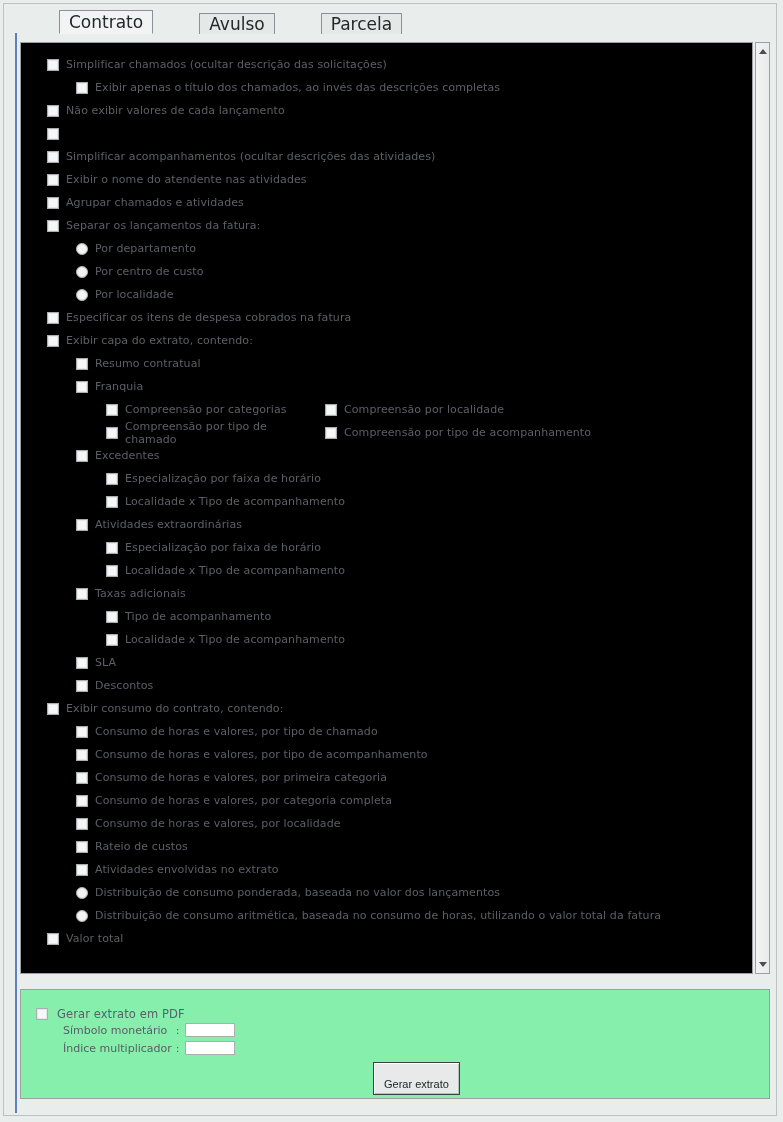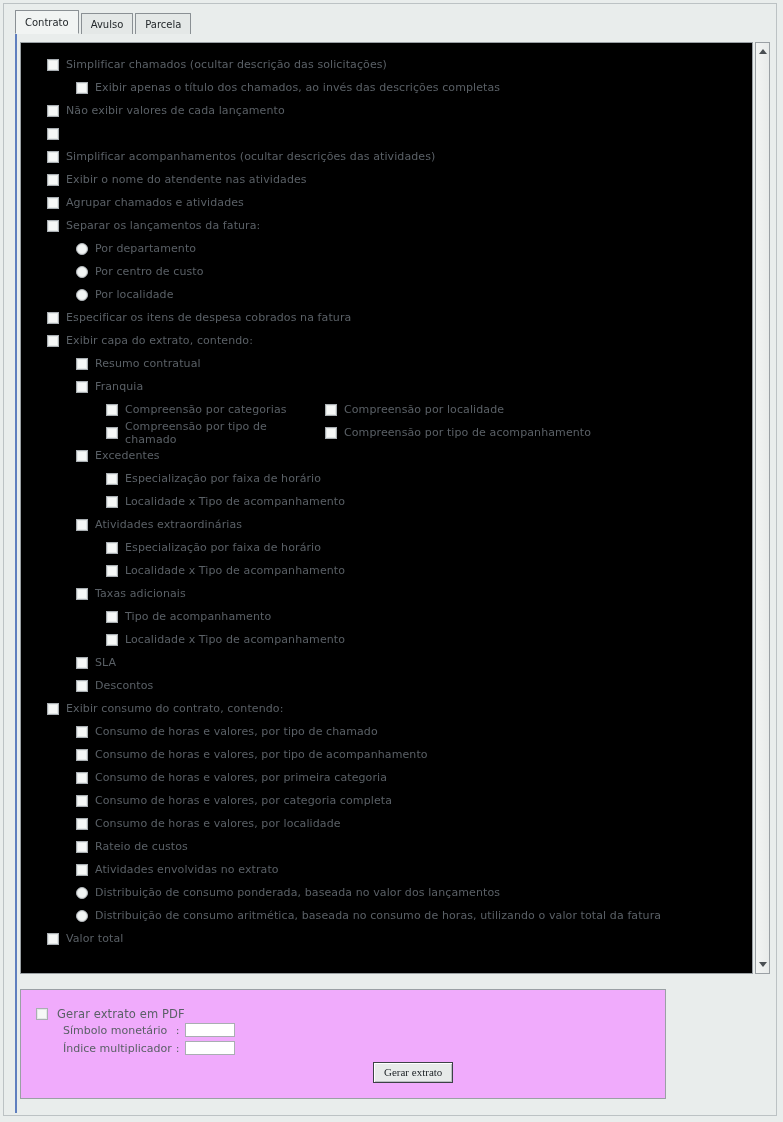--- a/index.html
+++ b/index.html
@@ -23,29 +23,30 @@
   .tabstrip{
     position:absolute;left:11px;top:6px;
     height:24px;
     display:flex;align-items:flex-end;
   }
   .tab{
     height:21px;
     line-height:21px;
     padding:0 9px;
     margin-right:2px;
-    font-size:10px;
+    font-size:17px;
     color:#23282b;
     background:#e4e8e7;
     border:1px solid #8a9094;
     border-bottom:none;
     border-radius:1px 1px 0 0;
     box-sizing:border-box;
     cursor:default;
     white-space:nowrap;
+    margin-left:44px;
   }
   .tab.active{
     background:#f1f4f3;
     height:24px;line-height:23px;
     border-bottom:1px solid #f1f4f3;
     position:relative;z-index:3;
   }
   
   .tabpanel{
     position:absolute;left:11px;top:29px;
@@ -127,22 +128,22 @@
   .i2{padding-left:85px;}
 
   
   .tworow{display:flex;align-items:center;height:23px;padding-left:85px;}
   .cellA{display:flex;align-items:center;width:206px;}
   .cellB{display:flex;align-items:center;padding-left:13px;}
 
   
   .bottompanel{
     position:absolute;left:16px;top:985px;
-    width:646px;height:110px;
-    background:#f0abfc;
+    width:750px;height:110px;
+    background:#86efac;
     border:1px solid #9aa0a4;
     box-sizing:border-box;
   }
   .pdfrow{
     display:flex;align-items:center;
     padding-left:15px;padding-top:17px;
   }
   .pdfrow .lbl{margin-left:9px;font-size:11.5px;color:#5a6066;}
   .fieldtable{
     margin-left:42px;
@@ -165,24 +166,24 @@
     padding:0 2px;
     outline:none;
   }
   .btnwrap{
     position:absolute;left:352px;top:72px;
   }
   .btn{
     background:#e7eae9;
     border:1px solid #3c4145;
     box-shadow:inset 1px 1px 0 #ffffff, inset -1px -1px 0 #b9bec1;
-    font-family:Liberation Serif, serif;
+    font-family:Liberation Sans, sans-serif;
     font-size:11px;
     color:#1b2024;
-    padding:3px 10px 4px 10px;
+    padding:15px 10px 4px 10px;
     cursor:default;
   }
 </style>
 </head>
 <body>
 
 <div class="window">
 
   <div class="tabstrip">
     <div class="tab active"><span>Contrato</span></div>

